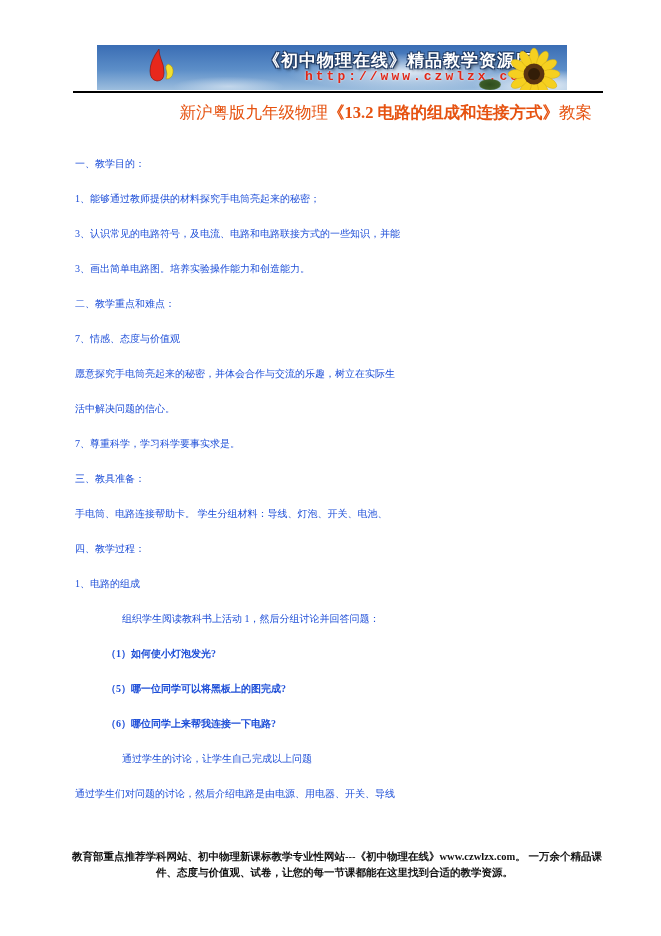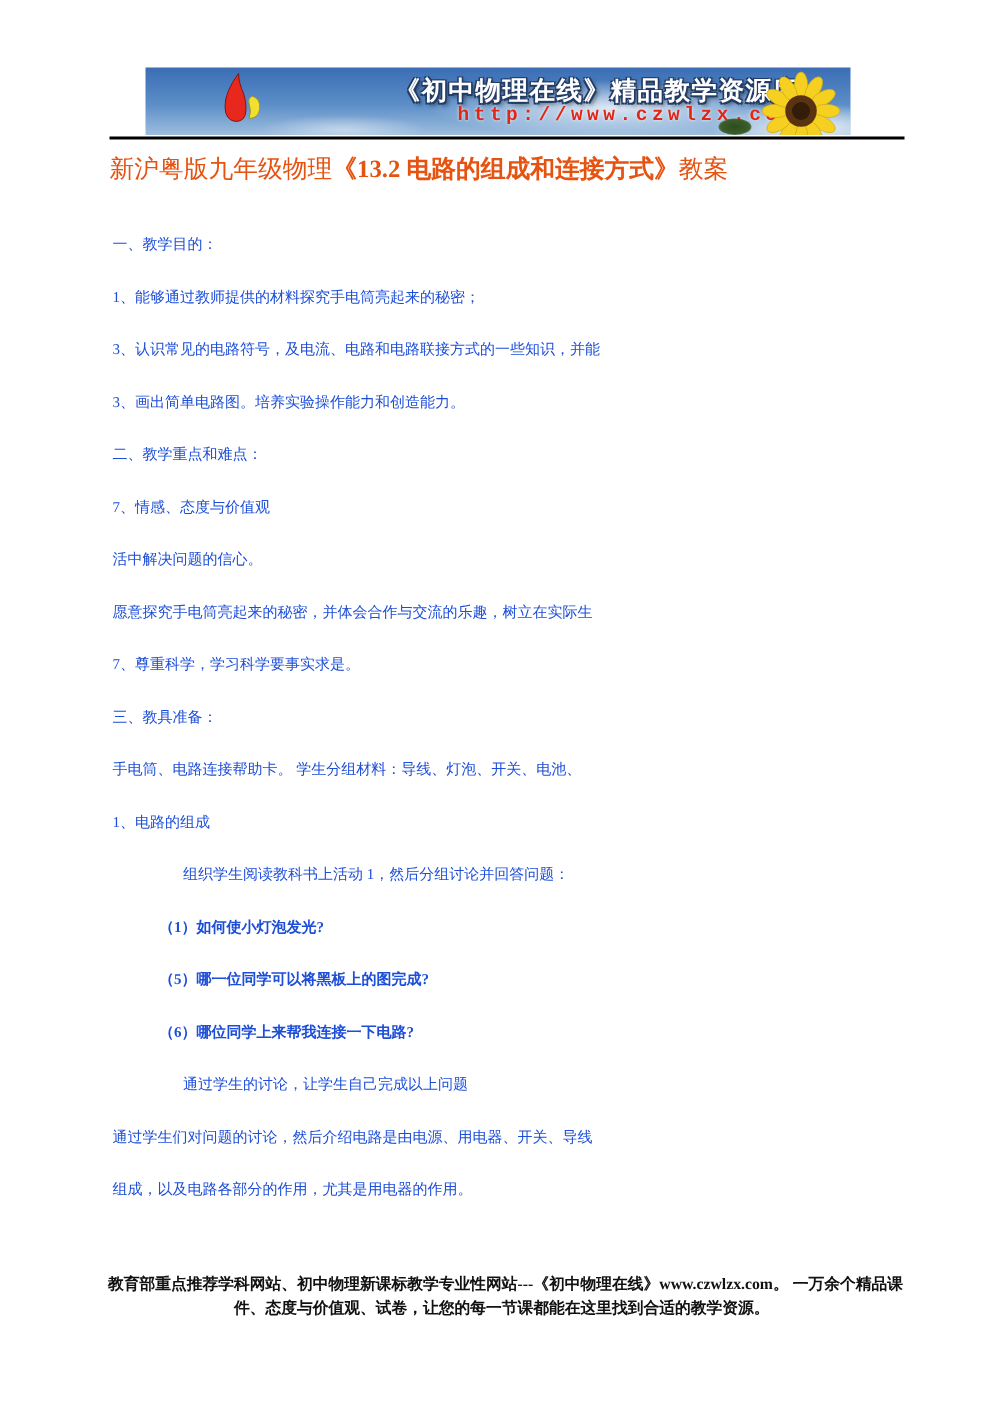--- a/index.html
+++ b/index.html
@@ -32,21 +32,21 @@
   .logo { position:absolute; left:40px; top:3px; width:46px; height:40px; }
   .sunflower { position:absolute; right:2px; bottom:-7px; width:62px; height:50px; }
   .bush {
     position:absolute; right:66px; bottom:0; width:22px; height:11px; border-radius:50%;
     background:radial-gradient(ellipse at 50% 50%, #2e4d1e 0%, #3c5c28 60%, rgba(60,92,40,0) 100%);
   }
   
   .divider { position:absolute; left:73px; top:91px; width:530px; height:2px; background:#000; }
   
   .doc-title {
-    position:absolute; left:73px; top:102px; width:519px; text-align:left;
+    position:absolute; left:73px; top:102px; width:519px; text-align:right;
     font-size:16.5px; white-space:nowrap;
   }
   .doc-title .bold { font-weight:bold; }
   
   .body-text { position:absolute; left:75px; top:146px; width:520px; color:#1d4ed8; font-size:10px; }
   .line { height:35px; line-height:35px; white-space:nowrap; }
   .ind2 { padding-left:31px;font-weight:bold; }
   .ind3 { padding-left:47px; }
   
   .footer {
@@ -98,33 +98,33 @@
     <span>新沪粤版九年级物理</span><span class="bold">《</span><span class="bold">13.2 电路的组成和连接方式</span><span class="bold">》</span><span>教案</span>
   </div>
 
   <div class="body-text">
     <div class="line">一、教学目的：</div>
     <div class="line">1、能够通过教师提供的材料探究手电筒亮起来的秘密；</div>
     <div class="line">3、认识常见的电路符号，及电流、电路和电路联接方式的一些知识，并能</div>
     <div class="line">3、画出简单电路图。培养实验操作能力和创造能力。</div>
     <div class="line">二、教学重点和难点：</div>
     <div class="line">7、情感、态度与价值观</div>
+    <div class="line">愿意探究手电筒亮起来的秘密，并体会合作与交流的乐趣，树立在实际生</div>
     <div class="line">活中解决问题的信心。</div>
-    <div class="line">愿意探究手电筒亮起来的秘密，并体会合作与交流的乐趣，树立在实际生</div>
     <div class="line">7、尊重科学，学习科学要事实求是。</div>
     <div class="line">三、教具准备：</div>
     <div class="line">手电筒、电路连接帮助卡。 学生分组材料：导线、灯泡、开关、电池、</div>
+    <div class="line">四、教学过程：</div>
     <div class="line">1、电路的组成</div>
     <div class="line ind3">组织学生阅读教科书上活动 1，然后分组讨论并回答问题：</div>
     <div class="line ind2">（1）如何使小灯泡发光?</div>
     <div class="line ind2">（5）哪一位同学可以将黑板上的图完成?</div>
     <div class="line ind2">（6）哪位同学上来帮我连接一下电路?</div>
     <div class="line ind3">通过学生的讨论，让学生自己完成以上问题</div>
     <div class="line">通过学生们对问题的讨论，然后介绍电路是由电源、用电器、开关、导线</div>
-    <div class="line">组成，以及电路各部分的作用，尤其是用电器的作用。</div>
   </div>
 
   <div class="footer">
     <div class="fline fline1">教育部重点推荐学科网站、初中物理新课标教学专业性网站---《初中物理在线》www.czwlzx.com。 一万余个精品课</div>
     <div class="fline">件、态度与价值观、试卷，让您的每一节课都能在这里找到合适的教学资源。</div>
   </div>
 
 </div>
 
 </body></html>

